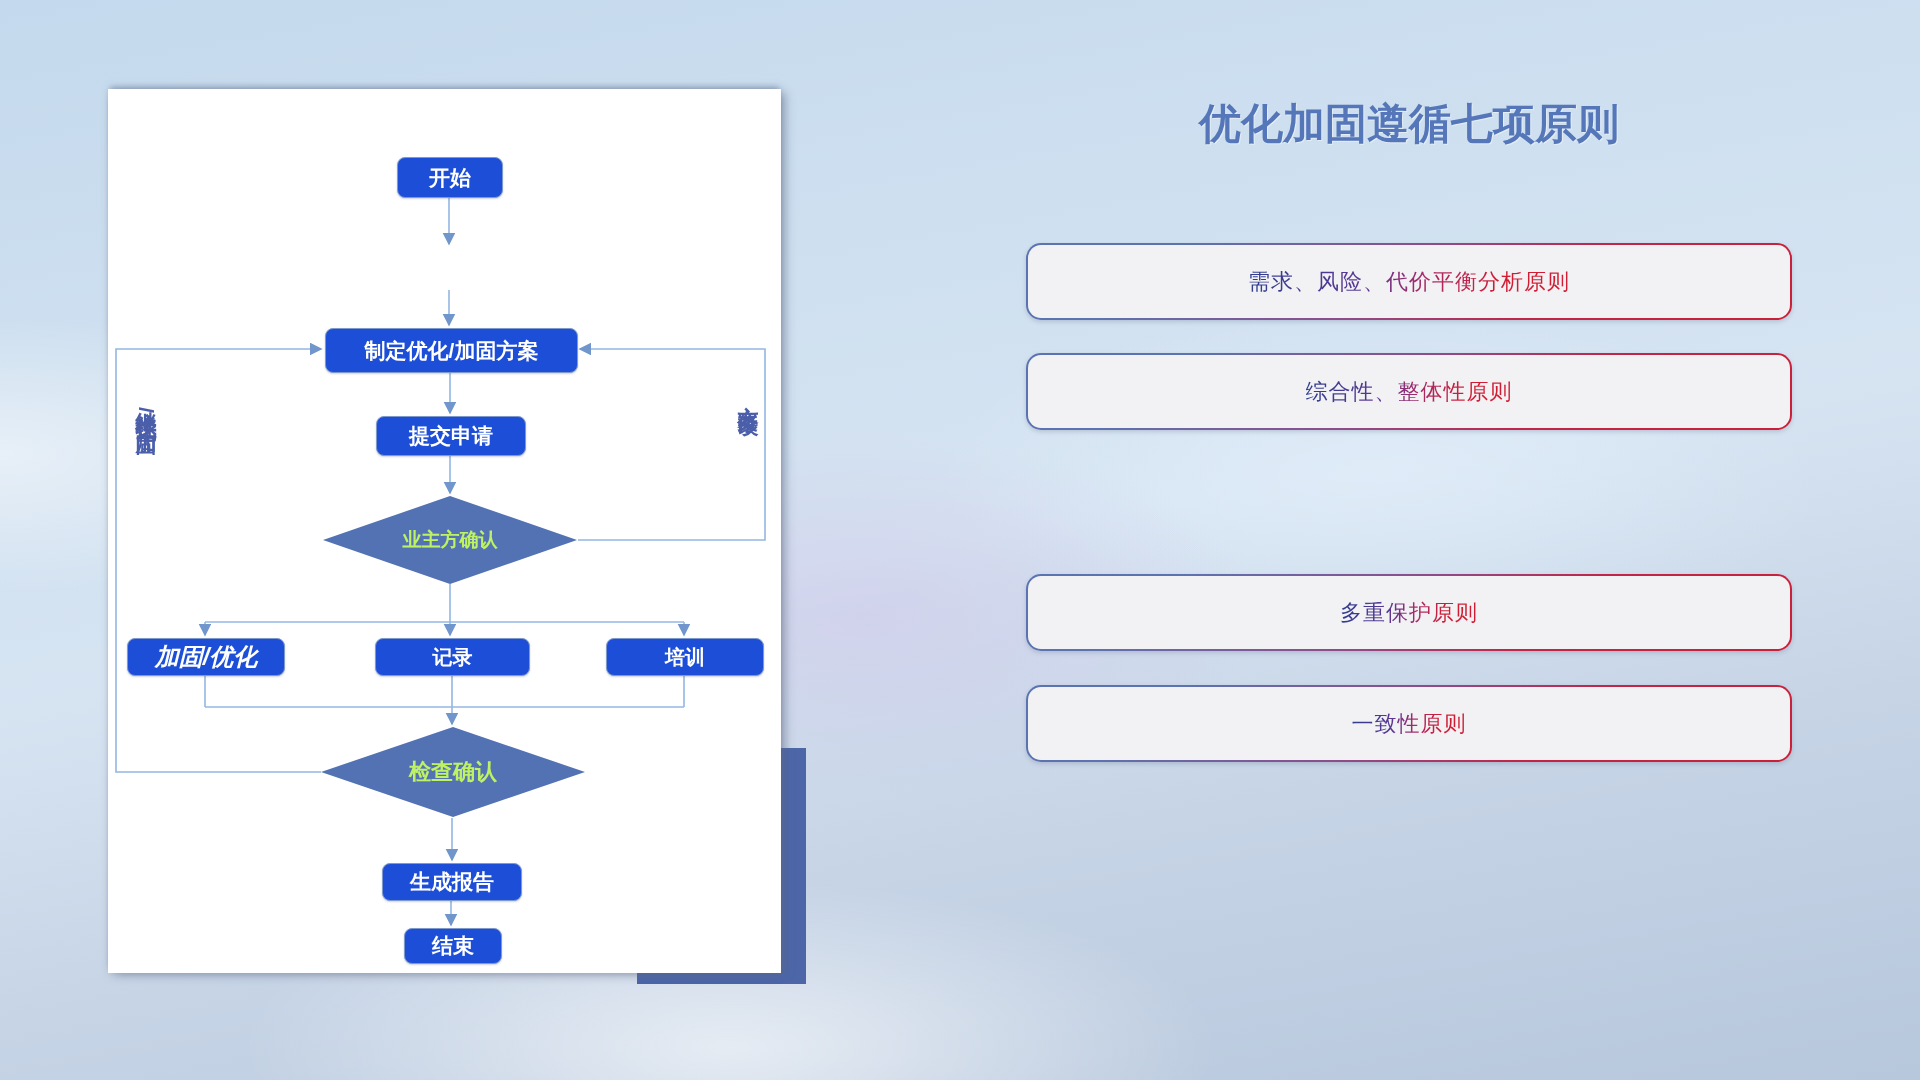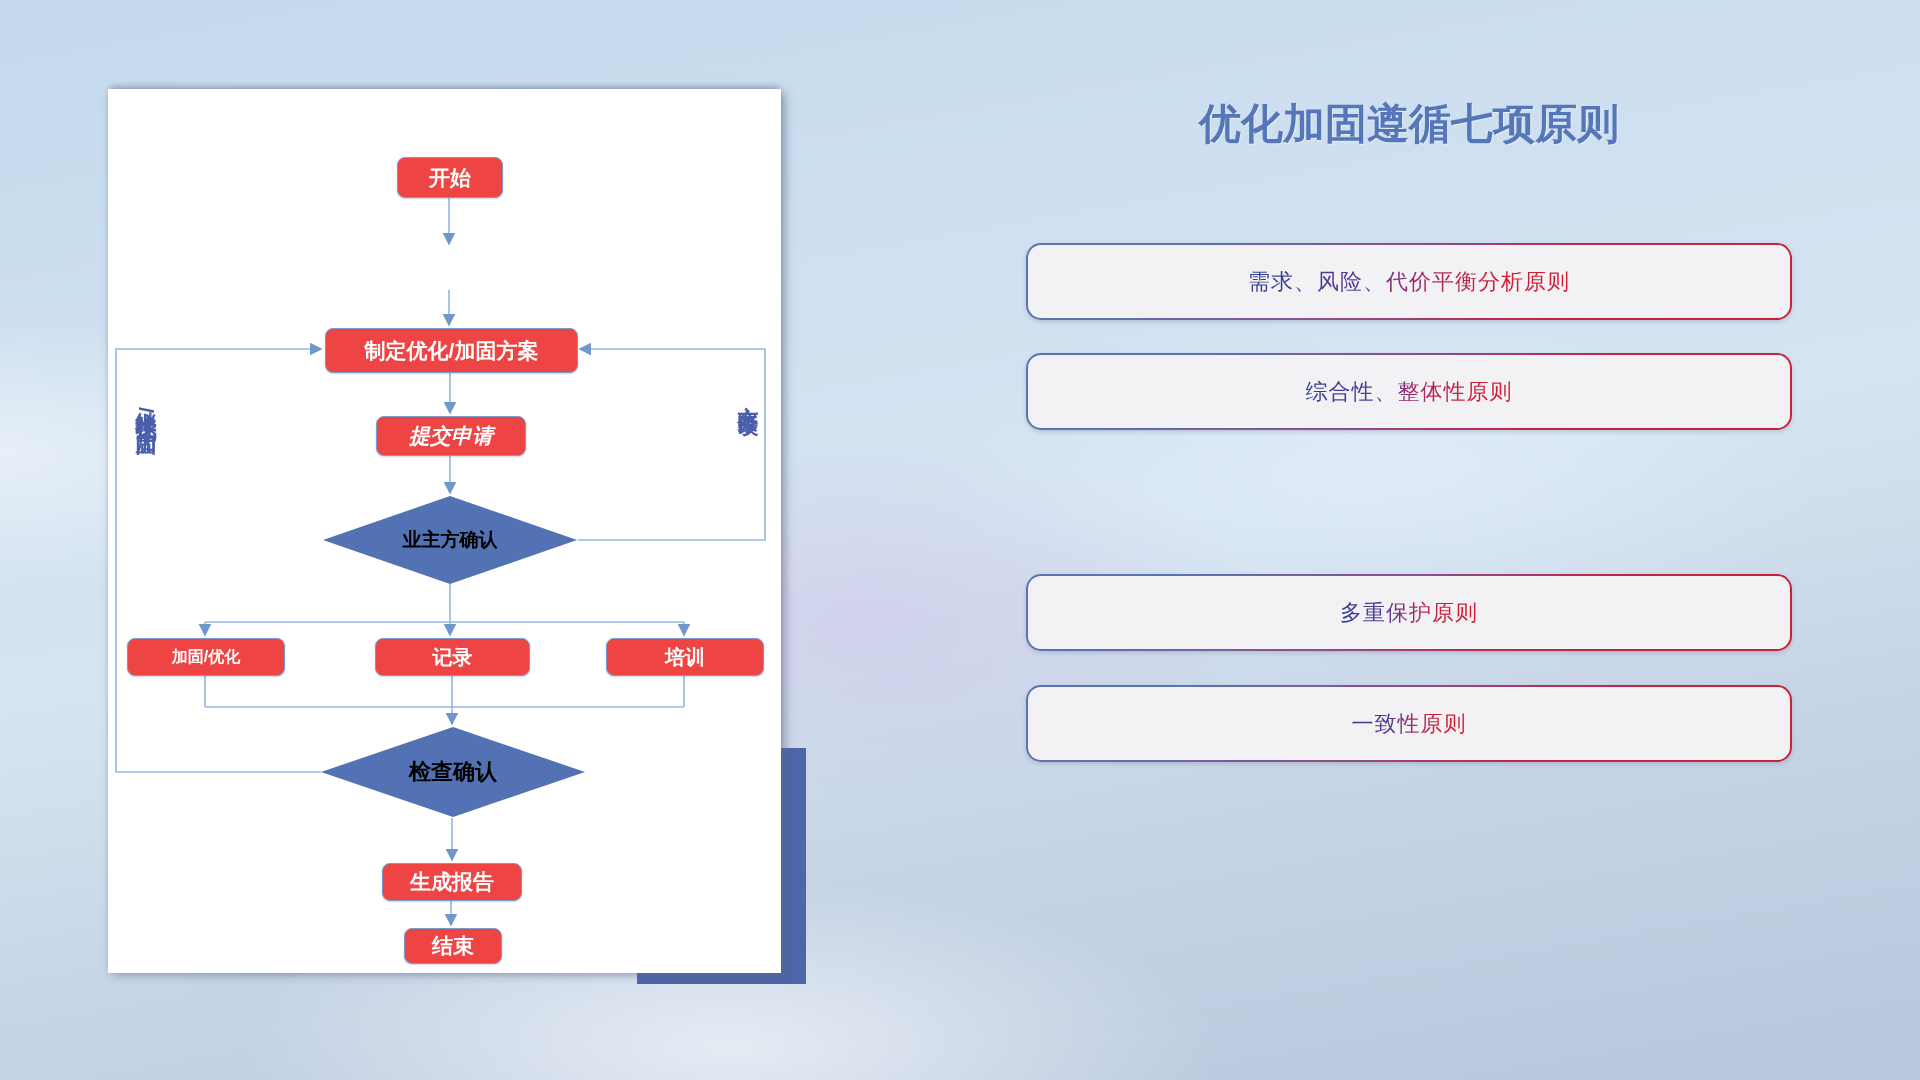--- a/index.html
+++ b/index.html
@@ -26,35 +26,35 @@
     position:absolute;left:108px;top:89px;width:673px;height:884px;
     background:#ffffff;
     box-shadow:0 -4px 6px -2px rgba(96,108,136,.55),
                7px 2px 9px -2px rgba(96,108,136,.45),
                0 5px 9px -3px rgba(96,108,136,.35);
   }
   .card svg.connectors{position:absolute;left:0;top:0;width:673px;height:884px;}
 
   .node{
     position:absolute;display:flex;align-items:center;justify-content:center;
-    background:#ef4444;border:1px solid #7e99cc;border-radius:8px;
+    background:#1d4ed8;border:1px solid #7e99cc;border-radius:8px;
     color:#ffffff;font-weight:bold;font-size:21px;white-space:nowrap;
     box-shadow:0 1px 2px rgba(60,80,130,.25);
   }
   .diamond{
     position:absolute;display:flex;align-items:center;justify-content:center;
-    background:#5272b3;color:#000000;font-weight:bold;white-space:nowrap;
+    background:#5272b3;color:#bef264;font-weight:bold;white-space:nowrap;
     clip-path:polygon(50% 0,100% 50%,50% 100%,0 50%);
   }
   .n-start {left:289px;top:68px; width:104px;height:39px;}
   .n-risk  {left:186px;top:158px;width:310px;height:42px;}
   .n-plan  {left:217px;top:239px;width:251px;height:43px;}
-  .n-submit{left:268px;top:327px;width:148px;height:38px;font-style:italic;}
+  .n-submit{left:268px;top:327px;width:148px;height:38px;}
   .n-owner {left:215px;top:407px;width:254px;height:88px;font-size:19px;}
-  .n-reinf {left:19px; top:549px;width:156px;height:36px;font-size:16px;}
+  .n-reinf {left:19px; top:549px;width:156px;height:36px;font-size:24px;font-style:italic;}
   .n-record{left:267px;top:549px;width:153px;height:36px;font-size:20px;}
   .n-train {left:498px;top:549px;width:156px;height:36px;font-size:20px;font-family:Liberation Mono, monospace;}
   .n-check {left:213px;top:638px;width:264px;height:90px;font-size:22px;}
   .n-report{left:274px;top:774px;width:138px;height:36px;}
   .n-end   {left:296px;top:839px;width:96px; height:34px;}
 
   .vlabel{
     position:absolute;writing-mode:vertical-lr;text-orientation:mixed;
     color:#4b5ea9;font-weight:bold;font-size:21px;letter-spacing:3px;
     white-space:nowrap;

